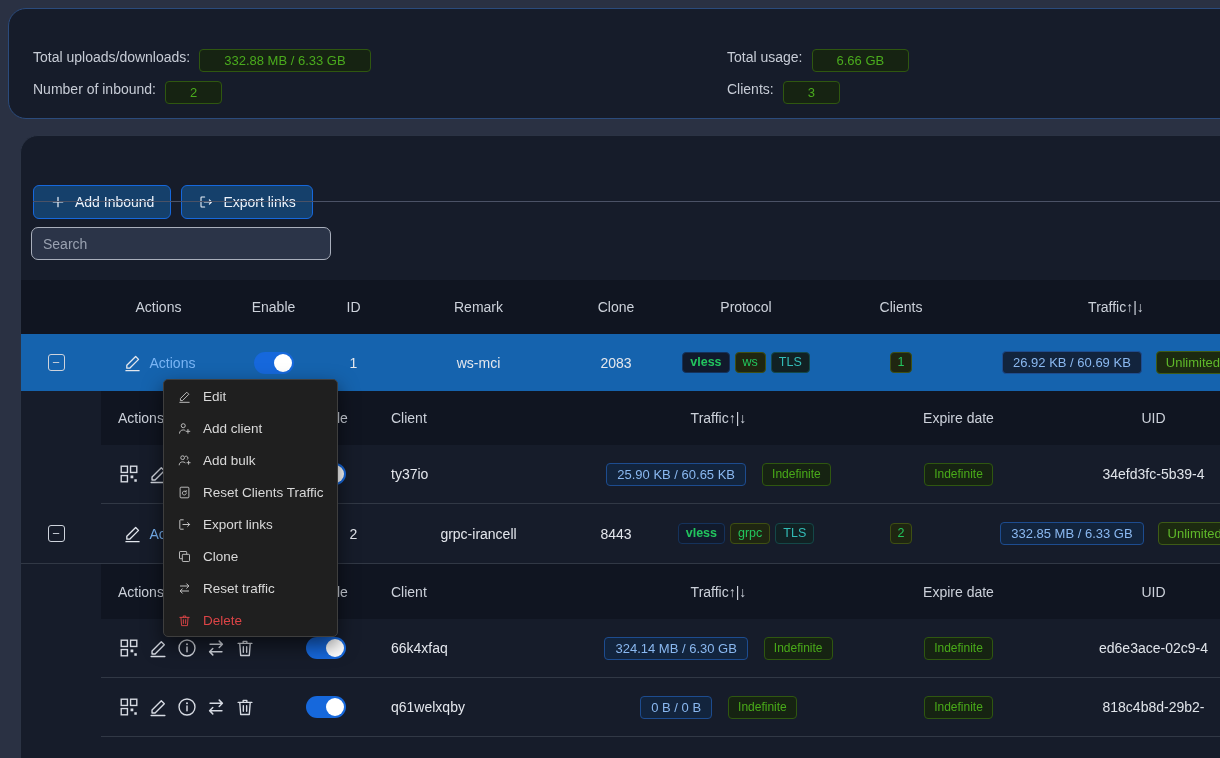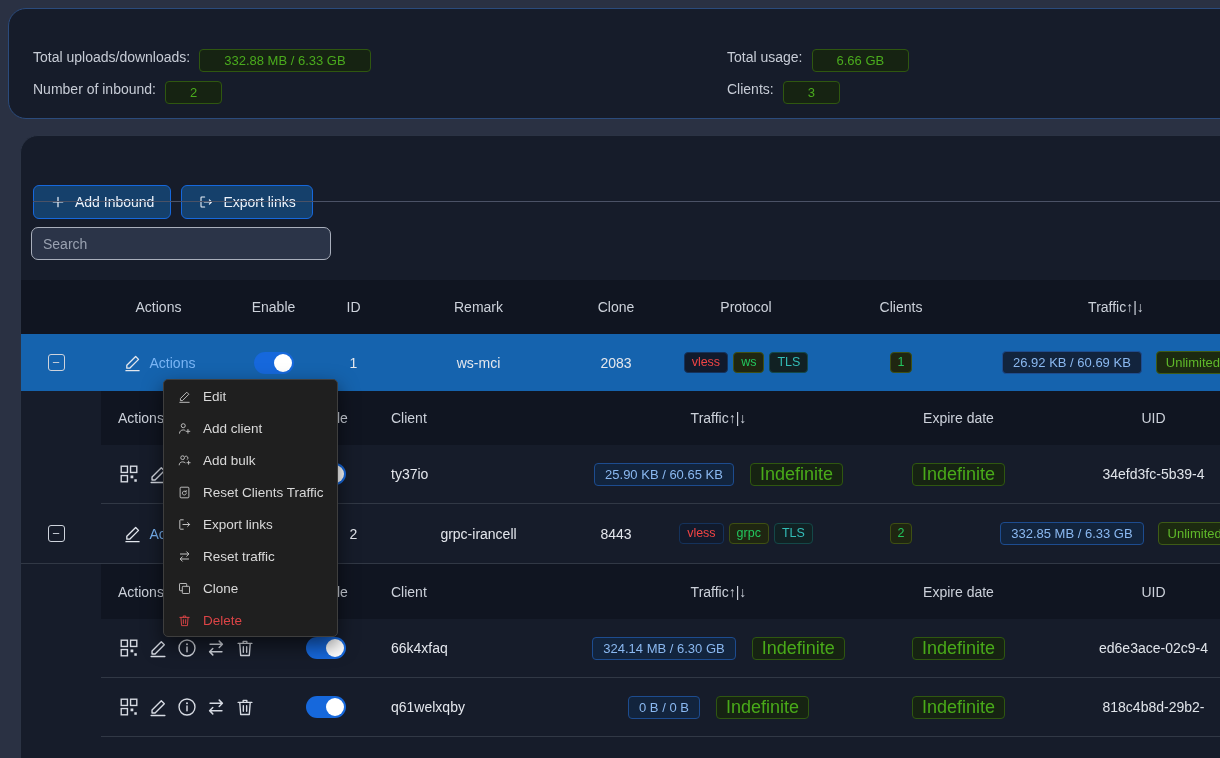--- a/index.html
+++ b/index.html
@@ -57,26 +57,26 @@
   }
   .actions-trigger { display:flex; align-items:center; justify-content:center; gap:7px; cursor:pointer; }
   .actions-trigger .lbl { color:#7ab5f5; }
   .actions-trigger svg { color:#e3e7ee; }
   .toggle { position:relative; width:40px; height:22px; border-radius:11px; background:#1668dc; cursor:pointer; }
   .toggle .knob { position:absolute; top:2px; right:2px; width:18px; height:18px; border-radius:50%; background:#fff; }
   .tag {
     display:inline-block; border:1px solid; border-radius:4px; padding:1px 7px;
     font-size:12.5px; line-height:17px; white-space:nowrap;
   }
-  .tag-blue   { color:#ef4444; border-color:#15325b; background:#111a2c; }
+  .tag-blue   { color:#22c55e; border-color:#15325b; background:#111a2c;font-weight:bold; }
   .tag-lime   { color:#22c55e; border-color:#3e4f13; background:#1f2611; }
   .tag-cyan   { color:#33bcb7; border-color:#144848; background:#112123; }
   .tag-traffic{ color:#8ab8f0; border-color:#1d4c8f; background:#12243d; font-size:13px; padding:2px 10px; }
   .tag-unlim  { color:#5fb82a; border-color:#3e5b16; background:#1c2a10; font-size:13px; padding:2px 9px; }
-  .tag-indef  { color:#49aa19; border-color:#2f5710; background:#162312; font-size:18px; padding:2px 9px; }
+  .tag-indef  { color:#49aa19; border-color:#2f5710; background:#162312; font-size:12px; padding:2px 9px; }
   
   .sub-grid {
     display:grid; align-items:center; margin-left:80px;
     grid-template-columns:180px 90px 195px 305px 175px 1fr;
   }
   .sub-thead { height:54px; background:#101521; color:#ccd1da; }
   .sub-row { height:59px; border-bottom:1px solid #313845; }
   .cell-l { display:flex; align-items:center; padding-left:17px; }
   .cell-l2 { display:flex; align-items:center; padding-left:20px; }
   .client-icons { display:flex; align-items:center; gap:7px; padding-left:17px; color:#d7dbe3; }
@@ -446,29 +446,29 @@
     <span>Reset Clients Traffic</span>
   </div>
   <div class="menu-item">
     <svg width="15" height="15" viewBox="0 0 24 24">
         <use href="#i-export"></use>
       </svg>
     <span>Export links</span>
   </div>
   <div class="menu-item">
     <svg width="15" height="15" viewBox="0 0 24 24">
+        <use href="#i-copy"></use>
+      </svg>
+    <span>Clone</span>
+  </div>
+  <div class="menu-item">
+    <svg width="15" height="15" viewBox="0 0 24 24">
         <use href="#i-swap"></use>
       </svg>
     <span>Reset traffic</span>
   </div>
-  <div class="menu-item">
-    <svg width="15" height="15" viewBox="0 0 24 24">
-        <use href="#i-copy"></use>
-      </svg>
-    <span>Clone</span>
-  </div>
   <div class="menu-item danger">
     <svg width="15" height="15" viewBox="0 0 24 24">
         <use href="#i-trash"></use>
       </svg>
     <span>Delete</span>
   </div>
 </div>
 
 </body></html>

